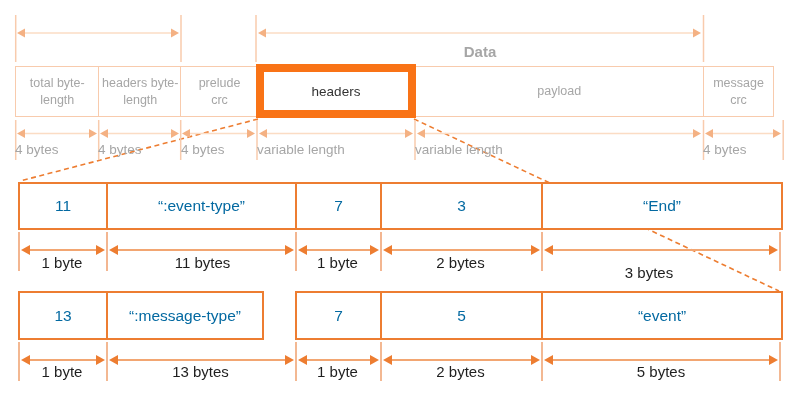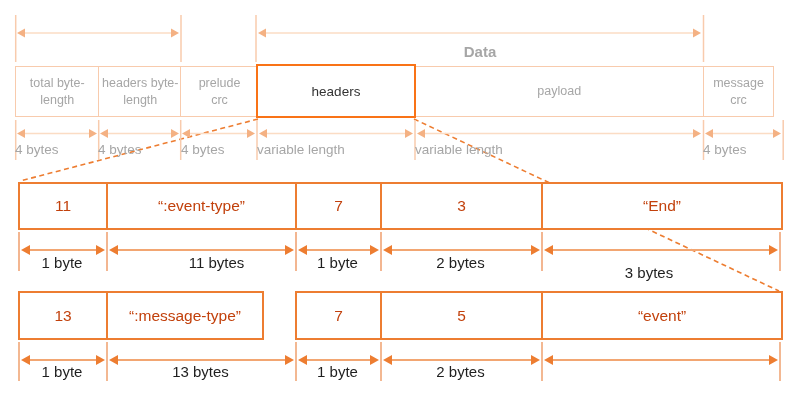--- a/index.html
+++ b/index.html
@@ -5,26 +5,26 @@
   html,body{margin:0;padding:0;background:#fff;}
   .stage{position:relative;width:800px;height:415px;background:#ffffff;
          font-family:"Liberation Sans",sans-serif;overflow:hidden;}
   svg.layer{position:absolute;left:0;top:0;}
 
   .fbox{position:absolute;box-sizing:border-box;border:1.5px solid #F8CBAD;background:#fff;
         display:flex;align-items:center;justify-content:center;text-align:center;
         color:#A6A6A6;font-size:12.5px;line-height:1.3;}
   .fbox .lbl{display:block;}
   .narrow .lbl{max-width:54px;}
-  .hbox{position:absolute;box-sizing:border-box;border:2px solid #f97316;background:#fff;
+  .hbox{position:absolute;box-sizing:border-box;border:8px solid #f97316;background:#fff;
         display:flex;align-items:center;justify-content:center;text-align:center;
         color:#333333;font-size:13.5px;}
   .cell{position:absolute;box-sizing:border-box;border:2px solid #ED7D31;background:#fff;
         display:flex;align-items:center;justify-content:center;text-align:right;
-        color:#c2410c;font-size:15.5px;}
+        color:#0369a1;font-size:15.5px;}
 
   .t-label{position:absolute;text-align:center;color:#A6A6A6;font-weight:bold;font-size:15px;}
   .s-label{position:absolute;color:#A6A6A6;font-size:13.5px;}
   .b-label{position:absolute;text-align:center;color:#1f1f1f;font-size:15px;}
 </style>
 </head>
 <body>
 
 <div class="stage">
 
@@ -148,21 +148,21 @@
     <span>7</span>
     </div>
   <div class="cell" style="left:380px;top:182px;width:163px;height:48px">
     <span>3</span>
     </div>
   <div class="cell" style="left:541px;top:182px;width:242px;height:48px">
     <span>“End”</span>
     </div>
 
   <div class="b-label" style="left:18px;width:88px;top:254px">1 byte</div>
-  <div class="b-label" style="left:118px;width:197px;top:254px">11 bytes</div>
+  <div class="b-label" style="left:104px;width:197px;top:254px">11 bytes</div>
   <div class="b-label" style="left:295px;width:85px;top:254px">1 byte</div>
   <div class="b-label" style="left:380px;width:161px;top:254px">2 bytes</div>
   <div class="b-label" style="left:541px;width:216px;top:264px">3 bytes</div>
 
   <div class="cell" style="left:18px;top:291px;width:90px;height:49px">
     <span>13</span>
     </div>
   <div class="cell" style="left:106px;top:291px;width:158px;height:49px">
     <span>“:message-type”</span>
     </div>
@@ -173,14 +173,15 @@
     <span>5</span>
     </div>
   <div class="cell" style="left:541px;top:291px;width:242px;height:49px">
     <span>“event”</span>
     </div>
 
   <div class="b-label" style="left:18px;width:88px;top:363px">1 byte</div>
   <div class="b-label" style="left:106px;width:189px;top:363px">13 bytes</div>
   <div class="b-label" style="left:295px;width:85px;top:363px">1 byte</div>
   <div class="b-label" style="left:380px;width:161px;top:363px">2 bytes</div>
+  <div class="b-label" style="left:541px;width:240px;top:363px">5 bytes</div>
 
 </div>
 
 </body></html>

